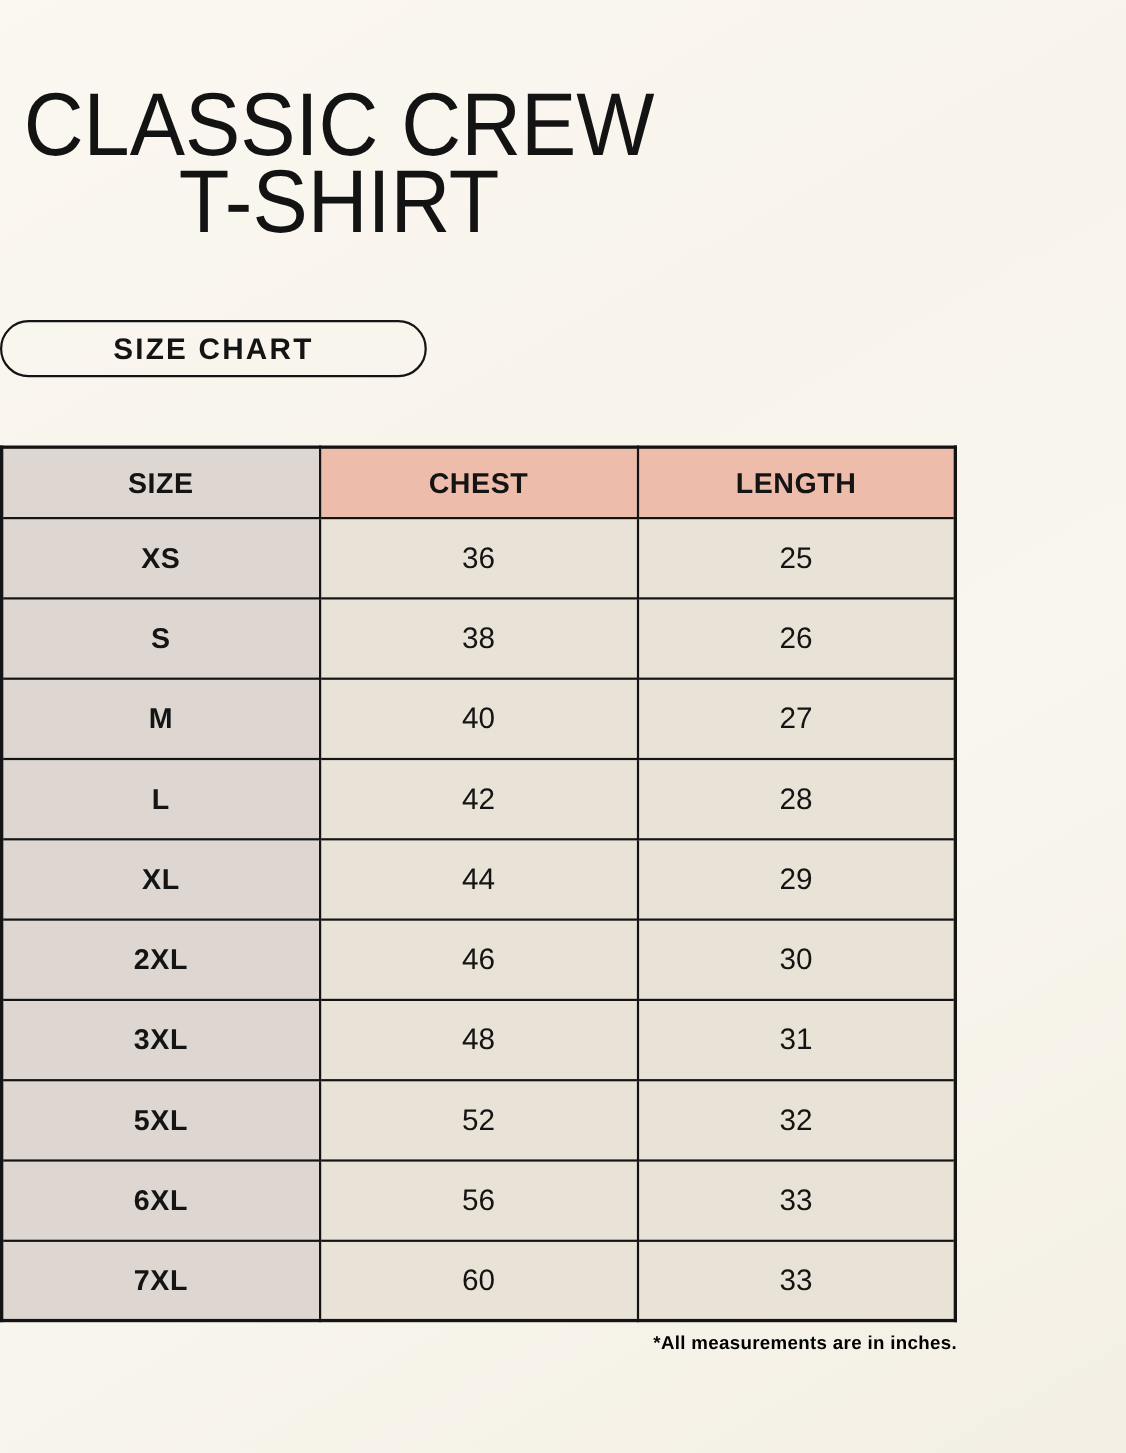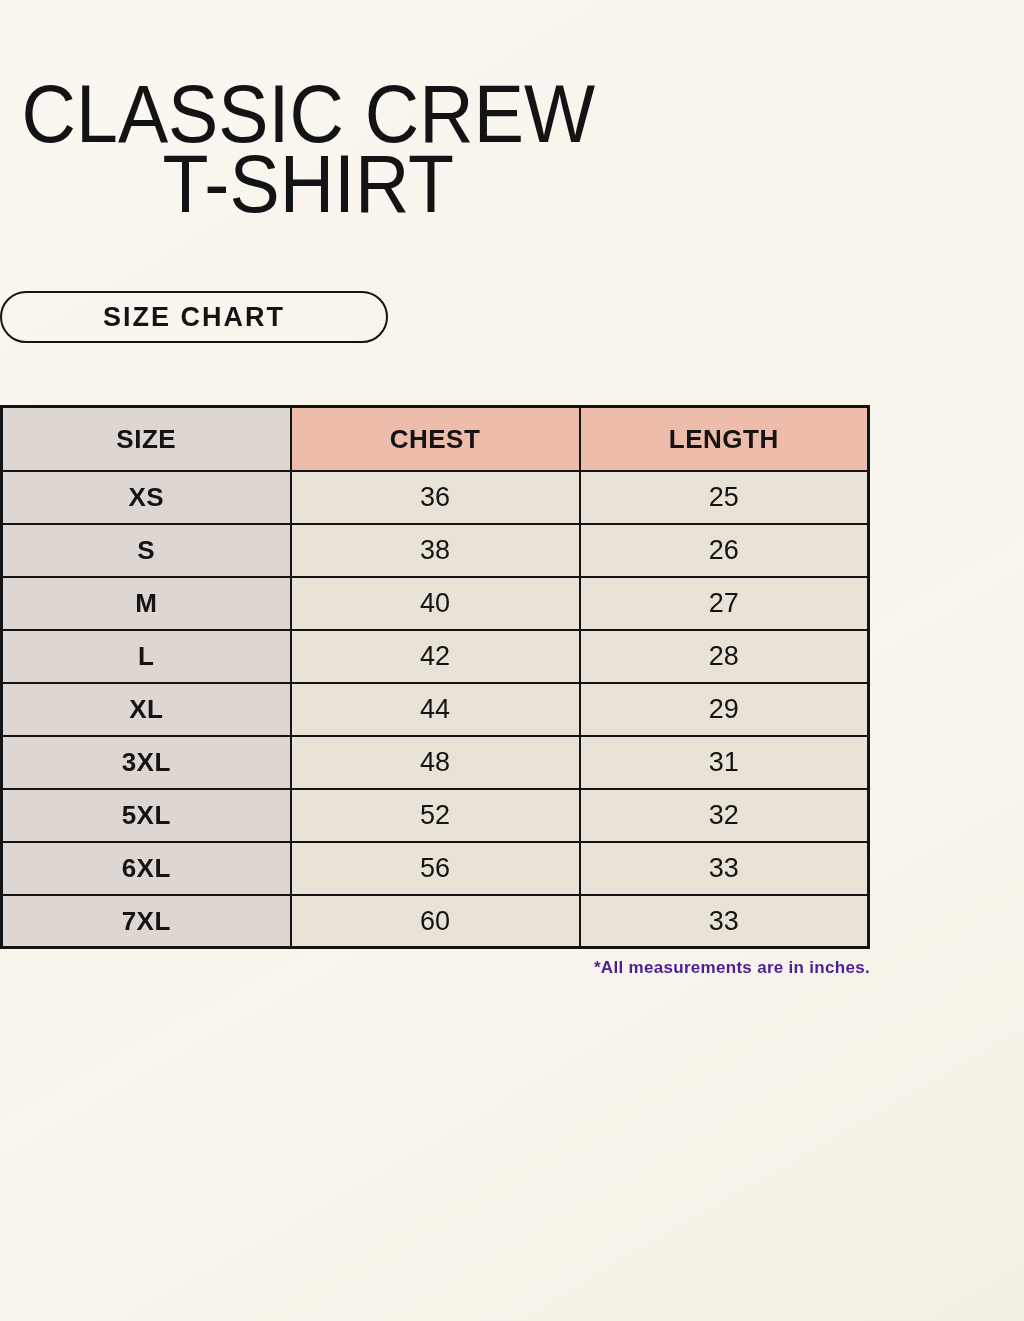--- a/index.html
+++ b/index.html
@@ -62,21 +62,21 @@
   }
   table.size-table {
     margin-top: 62px;
     width: 870px;
     border-collapse: collapse;
     border: 3px solid var(--border);
     table-layout: fixed;
   }
   .size-table th, .size-table td {
     border: 2px solid var(--border);
-    height: 53px;
+    height: 73px;
     text-align: center;
     vertical-align: middle;
     padding: 0;
   }
   .size-table thead th { height: 64px; }
   .size-table th.col-size,
   .size-table td.col-size {
     background: var(--size-col-bg);
     font-weight: 700;
   }
@@ -100,21 +100,21 @@
   }
   .footnote-row {
     width: 870px;
     margin-top: 9px;
     text-align: right;
   }
   .footnote {
     font-size: 17px;
     font-weight: 600;
     letter-spacing: 0.3px;
-    color: #4c1d95;
+    color: #000000;
     margin-top: 36px;
   }
 </style>
 </head>
 <body>
 
 <div class="page">
 
   <h1 class="title"><span>CLASSIC CREW</span><br><span>T-SHIRT</span></h1>
 
@@ -150,20 +150,25 @@
           <td class="col-size">L</td>
           <td class="col-num">42</td>
           <td class="col-num">28</td>
         </tr>
         <tr>
           <td class="col-size">XL</td>
           <td class="col-num">44</td>
           <td class="col-num">29</td>
         </tr>
         <tr>
+          <td class="col-size">2XL</td>
+          <td class="col-num">46</td>
+          <td class="col-num">30</td>
+        </tr>
+        <tr>
           <td class="col-size">3XL</td>
           <td class="col-num">48</td>
           <td class="col-num">31</td>
         </tr>
         <tr>
           <td class="col-size">5XL</td>
           <td class="col-num">52</td>
           <td class="col-num">32</td>
         </tr>
         <tr>

